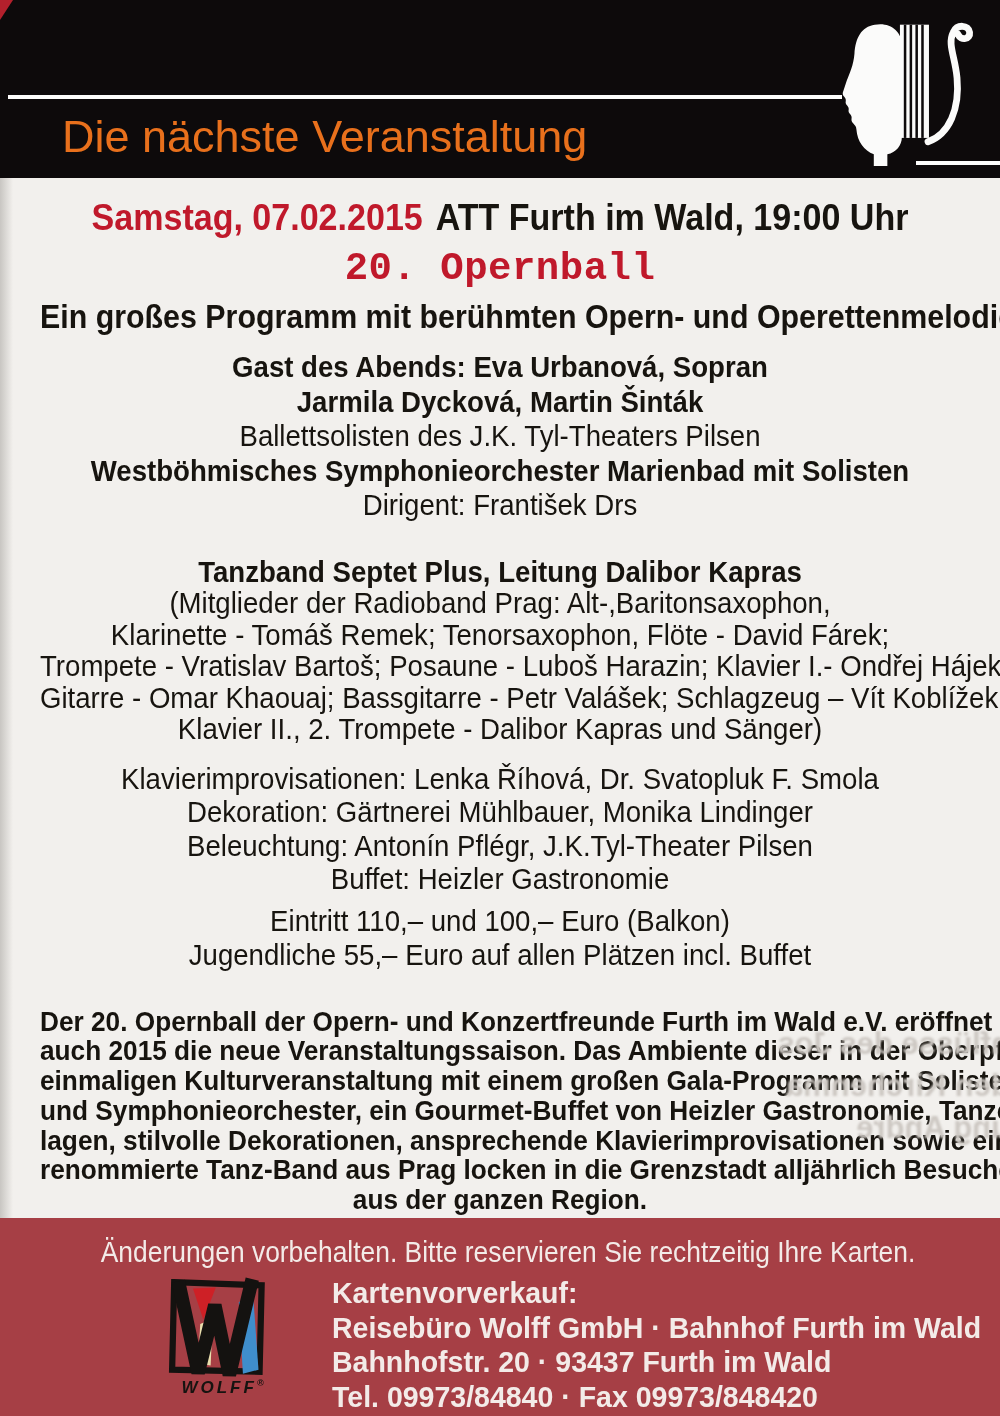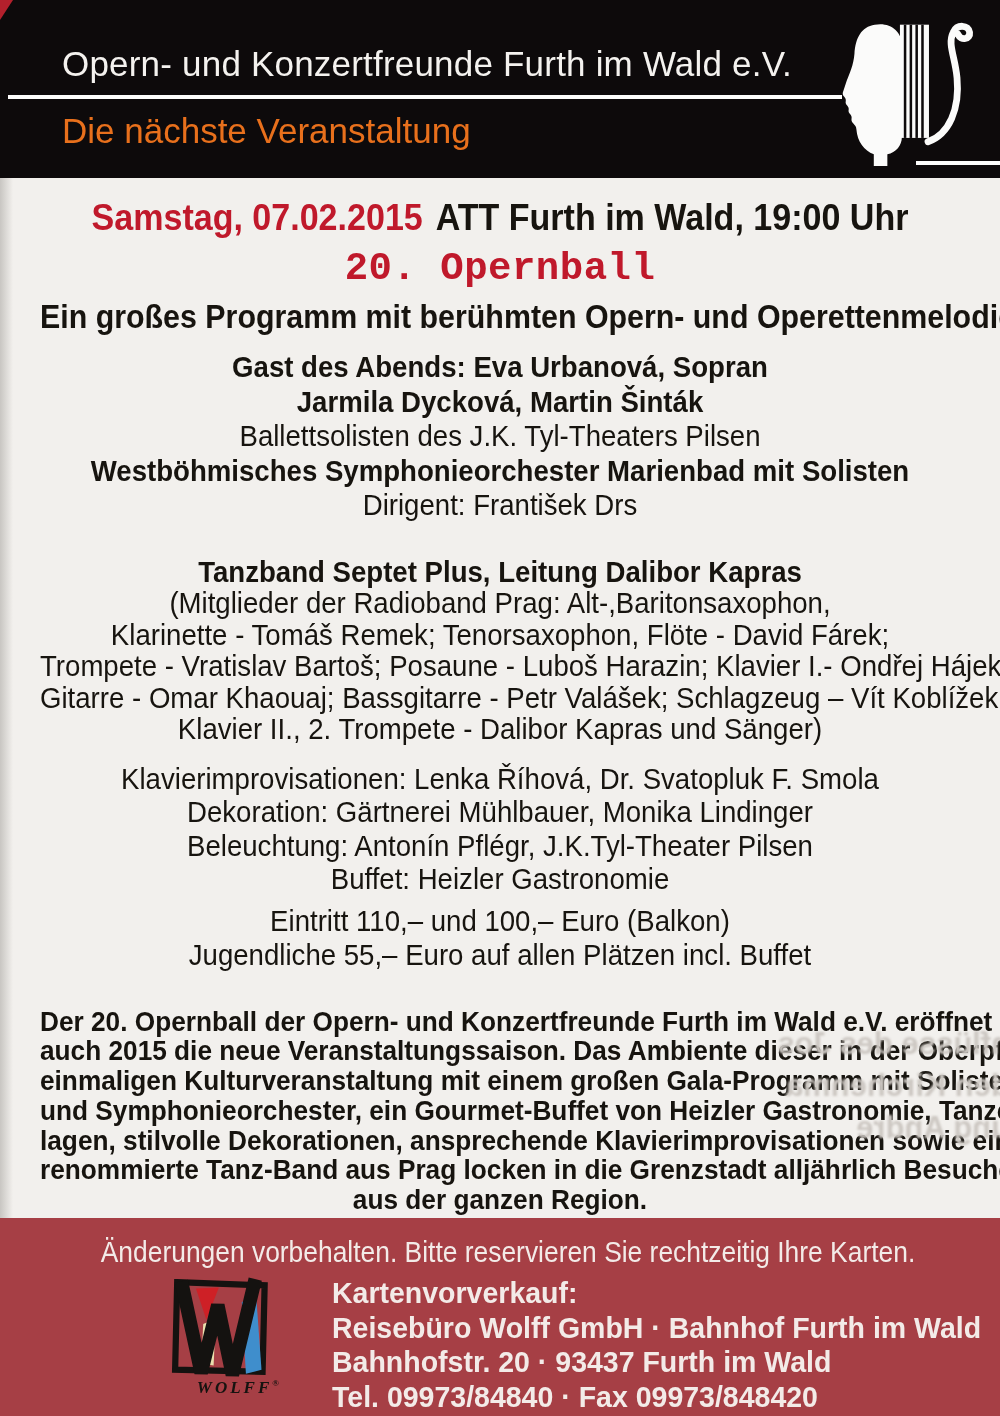--- a/index.html
+++ b/index.html
@@ -6,21 +6,21 @@
   .page{
     position:relative;width:1000px;height:1416px;overflow:hidden;
     background:var(--paper,#f2f0ed);
     font-family:"Liberation Sans",sans-serif;
     -webkit-font-smoothing:antialiased;
   }
   
   .hdr{position:relative;height:178px;background:var(--ink,#0d0a0b);}
   .org{position:absolute;left:62px;top:44px;font-size:35px;color:#f4f2ef;letter-spacing:.2px;white-space:nowrap;}
   .rule{position:absolute;left:8px;top:95px;width:834px;height:4px;background:#fdfdfc;}
-  .sub{position:absolute;left:62px;top:111px;font-size:35px;color:var(--orange,#e8701c);white-space:nowrap;}
+  .sub{position:absolute;left:62px;top:111px;font-size:45px;color:var(--orange,#e8701c);white-space:nowrap;}
   .lyre{position:absolute;right:12px;top:12px;}
   .rule2{position:absolute;right:0;top:161px;width:84px;height:4px;background:#fdfdfc;}
   .corner{position:absolute;left:0;top:0;width:0;height:0;
     border-top:20px solid #b3202c;border-right:13px solid transparent;}
   
   .content{position:relative;text-align:center;color:#17140f;}
   .content::before{ 
     content:"";position:absolute;left:0;top:0;width:13px;height:1040px;
     background:linear-gradient(90deg,rgba(92,88,82,.28),rgba(92,88,82,0));
   }
@@ -40,36 +40,35 @@
   .ghost{position:absolute;right:-10px;top:845px;width:380px;
     transform:scaleX(-1);text-align:left;color:#cdc8c3;font-weight:bold;
     font-size:31px;line-height:42px;filter:blur(1.2px);pointer-events:none;}
   .ghost .ln{white-space:nowrap;}
   
   .ftr{position:absolute;left:0;right:0;bottom:0;height:198px;
     background:var(--maroon,#a63f45);color:#f3ebe8;padding-left:16px;}
   .notice{margin:0;padding-top:15px;text-align:center;font-size:30px;line-height:37px;
     white-space:nowrap;transform:scaleX(.88);}
   .frow{display:flex;align-items:flex-start;margin-top:6px;}
-  .wlogo{margin-left:142px;width:124px;flex:0 0 auto;text-align:right;font-family:Liberation Serif, serif;}
+  .wlogo{margin-left:142px;width:124px;flex:0 0 auto;text-align:center;}
   .wordmark{font-size:17px;font-weight:bold;font-style:italic;letter-spacing:3px;
     color:#161310;margin:-4px 0 0 8px;}
   .wordmark sup{font-size:9px;}
   .addr{margin-left:50px;text-align:left;font-size:30px;line-height:34.5px;
     transform:scaleX(.95);transform-origin:0 0;}
   .addr .ln{white-space:nowrap;}
 </style>
 </head>
 <body>
 
 <div class="page">
 
   <header class="hdr">
     <div class="corner"></div>
-    <div class="org">Opern- und Konzertfreunde Furth im Wald e.V.</div>
     <div class="rule"></div>
     <div class="sub">Die nächste Veranstaltung</div>
     <svg class="lyre" width="150" height="157" viewBox="0 0 155 162">
 
       <path fill="#fbfbfa" d="M38,13 C24,15 18,27 17,43 C16,55 12,63 9,71 L5,83
         C4,87 9,88 8,92 C7,96 12,97 11,101 C10,105 15,106 14,110
         C13,115 19,116 19,121 C20,134 27,143 37,147 L37,159 L51,159 L51,147
         C60,145 66,138 66,129 L66,34 C66,19 53,10 38,13 Z"></path>
 
       <rect x="64" y="13" width="30" height="117" fill="#fbfbfa"></rect>

